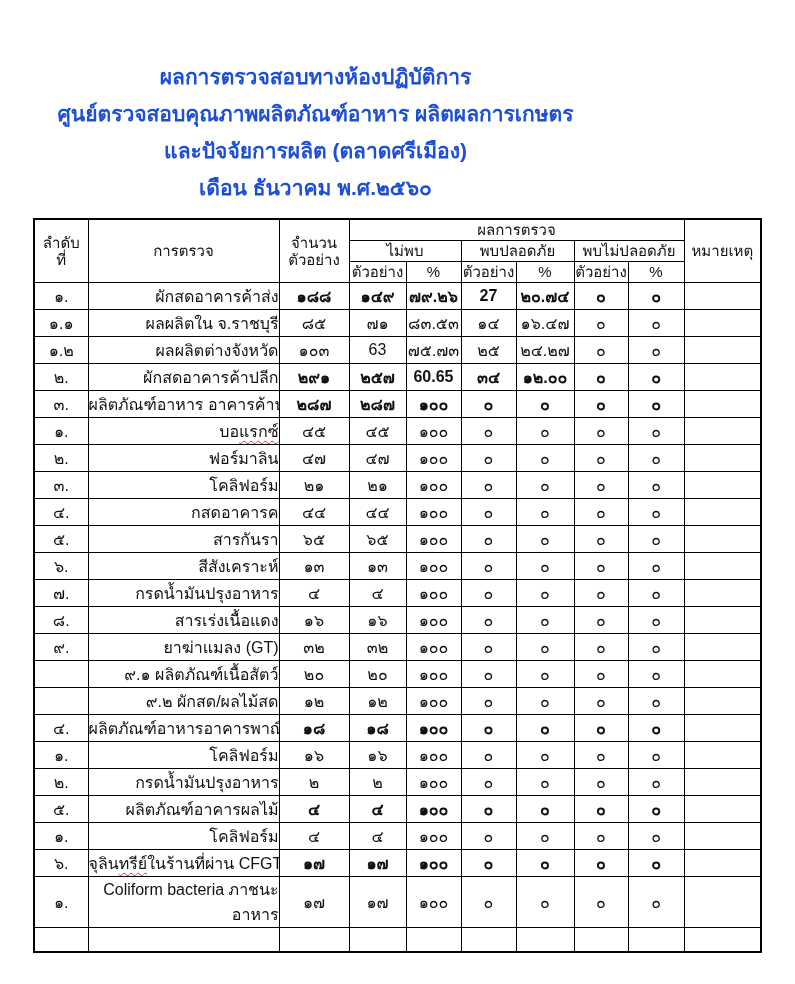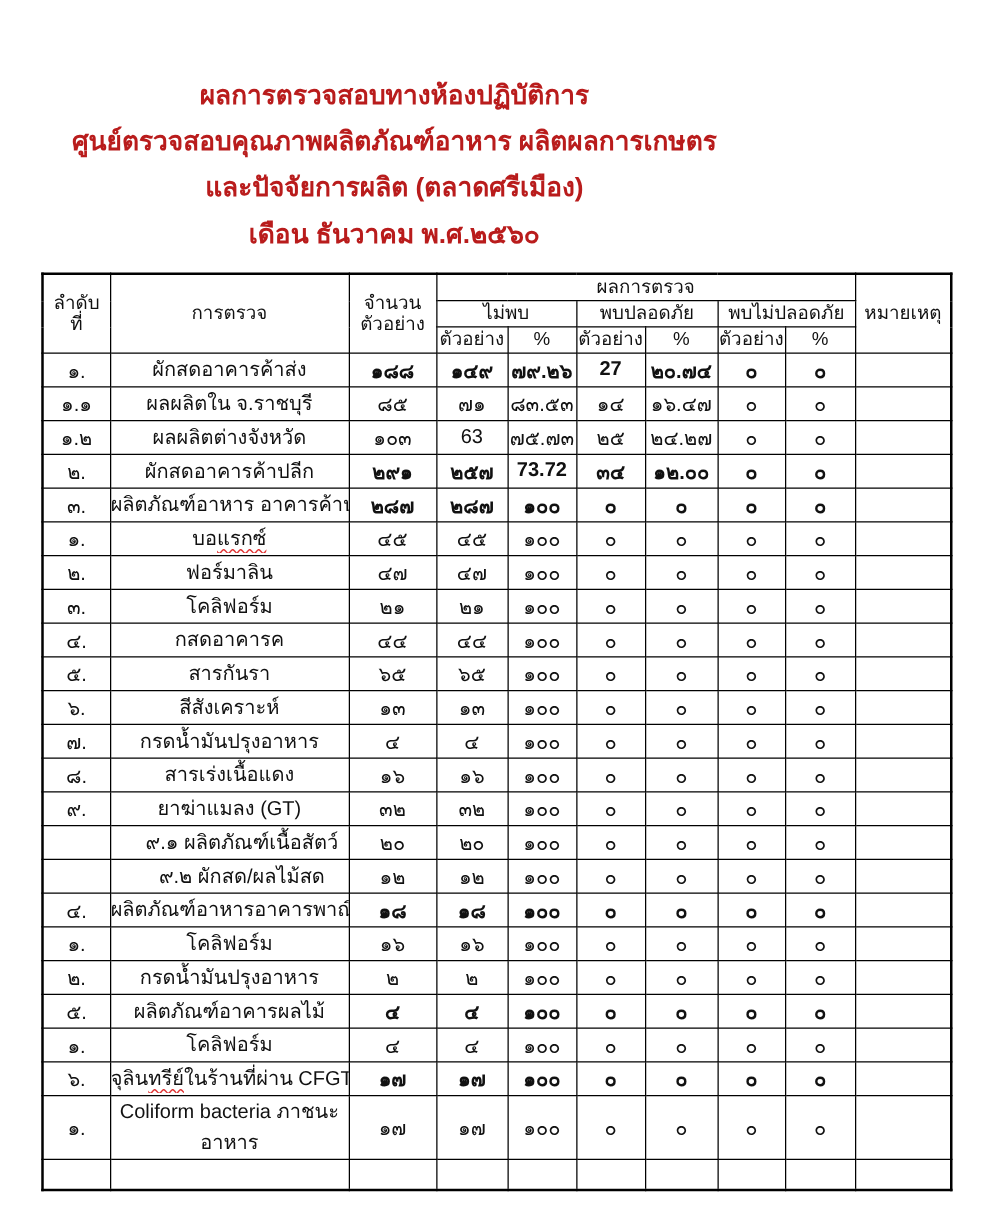--- a/index.html
+++ b/index.html
@@ -7,40 +7,40 @@
     width:795px; height:984px;
     font-family:"Liberation Sans", sans-serif;
     color:#111111;
     position:relative;
   }
   .page { position:absolute; top:0; left:0; width:795px; height:984px; background:#ffffff; }
 
   .title-block {
     position:absolute; top:58px; left:0; width:631px;
     text-align:center; font-weight:bold; font-size:21px;
-    line-height:37px; color:#b91c1c;
+    line-height:37px; color:#1d4ed8;
   }
 
   table.results {
     position:absolute; top:218px; left:33px;
     width:727px; border-collapse:collapse; table-layout:fixed;
     border:2px solid #000;
     padding-left:24px;
   }
   table.results th, table.results td {
     border:1px solid #000; padding:0; overflow:hidden;
   }
   thead th {
     font-weight:normal; font-size:15px; text-align:center;
     vertical-align:middle; line-height:1.15; height:20px;
   }
   thead .two-line div { line-height:1.15; }
   tbody td { height:26px; font-size:16px; vertical-align:middle; }
   td.c-no { text-align:center; }
-  td.c-label { text-align:center; padding-left:7px; }
+  td.c-label { text-align:right; padding-left:7px; }
   td.c-label.indent { padding-left:20px; }
   td.c-num { text-align:center; }
   td.c-remark { }
   tr.bold-row td.c-num { font-weight:bold; }
   tr.empty-row td { height:23px; }
   .lbl-line { line-height:25px; white-space:nowrap; }
   .wavy {
     text-decoration-line:underline;
     text-decoration-style:wavy;
     text-decoration-color:#e03131;
@@ -144,21 +144,21 @@
           <td class="c-num">๐</td>
           <td class="c-remark"></td>
         </tr>
         <tr class="bold-row">
           <td class="c-no">๒.</td>
           <td class="c-label">
             <div class="lbl-line"><span>ผักสดอาคารค้าปลีก</span></div>
           </td>
           <td class="c-num">๒๙๑</td>
           <td class="c-num">๒๕๗</td>
-          <td class="c-num">73.72</td>
+          <td class="c-num">60.65</td>
           <td class="c-num">๓๔</td>
           <td class="c-num">๑๒.๐๐</td>
           <td class="c-num">๐</td>
           <td class="c-num">๐</td>
           <td class="c-remark"></td>
         </tr>
         <tr class="bold-row">
           <td class="c-no">๓.</td>
           <td class="c-label">
             <div class="lbl-line"><span>ผลิตภัณฑ์อาหาร อาคารค้าปลีก</span></div>

